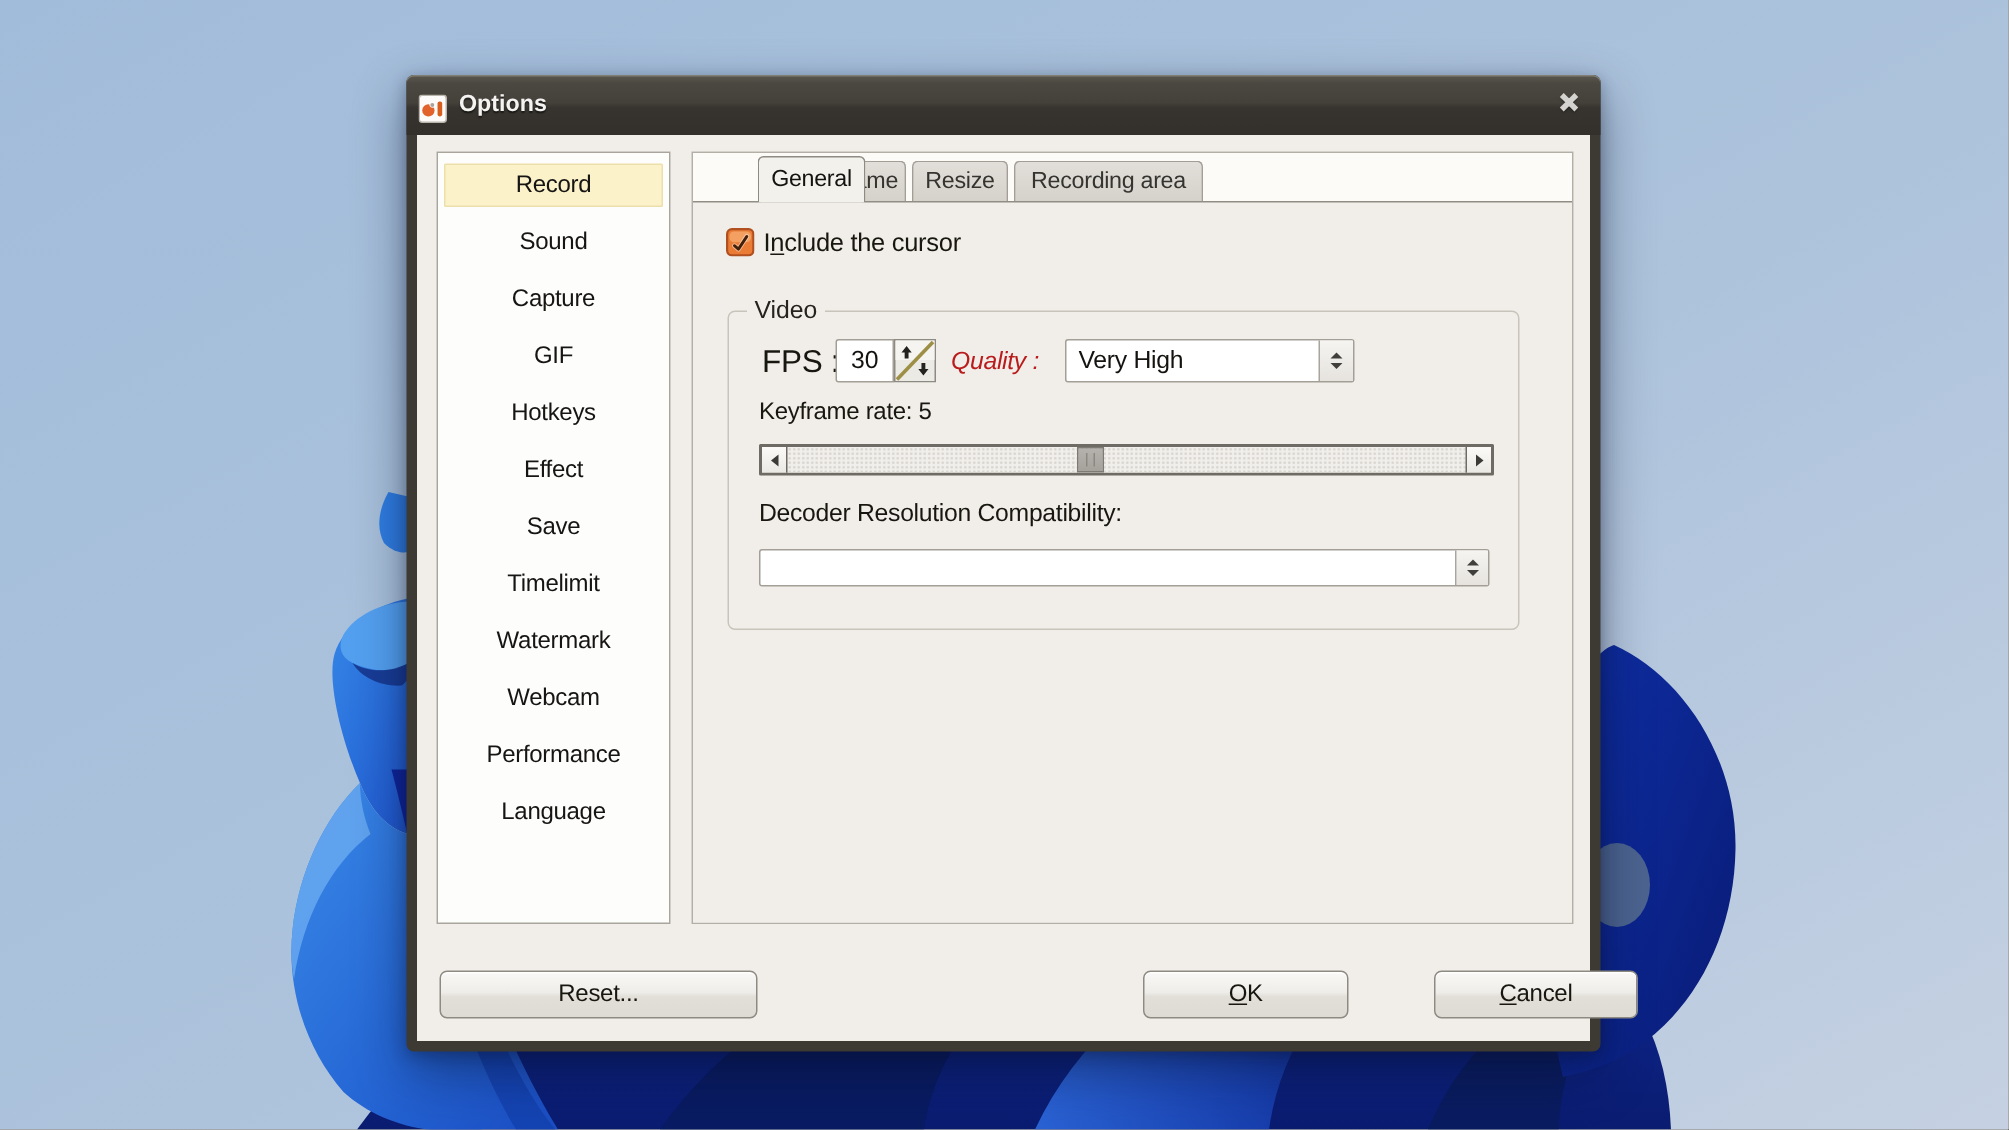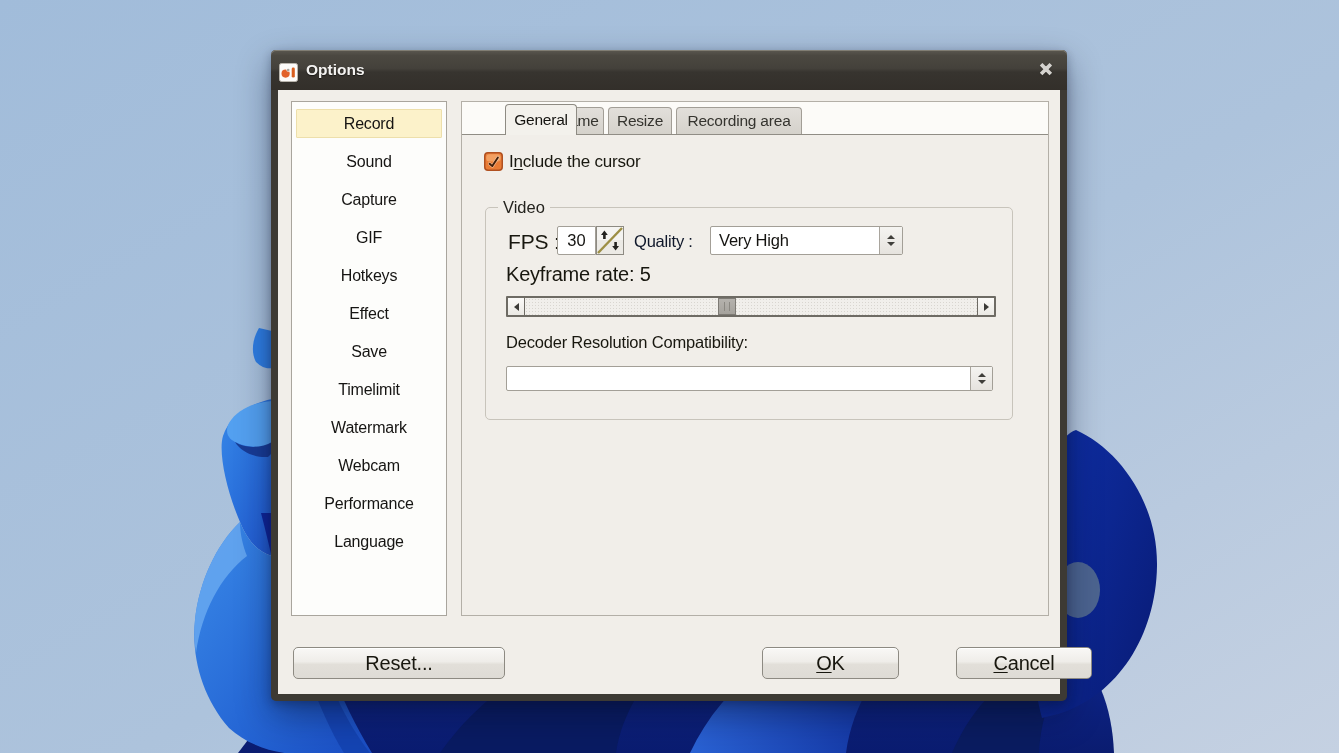--- a/index.html
+++ b/index.html
@@ -98,40 +98,40 @@
   }
 
   .fps-label { position:absolute; left:22px; top:24px; font-size:21px; color:#18170f; line-height:19px; letter-spacing:-0.2px; }
   .fps-field {
     position:absolute; left:71px; top:18px; width:39px; height:29px;
     background:#fff; border:1px solid #a39f97; border-radius:2px 0 0 2px;
     text-align:center; line-height:27px; font-size:16.5px; color:#141310;
   }
   .fps-spin { position:absolute; left:110px; top:18px; width:28px; height:29px; }
 
-  .quality-label { position:absolute; left:148px; top:24px; font-size:16.5px; color:#0f172a; line-height:19px; letter-spacing:-0.2px; }
+  .quality-label { position:absolute; left:148px; top:24px; font-size:16.5px; color:#b91c1c; line-height:19px; letter-spacing:-0.2px;font-style:italic; }
   .combo {
     position:absolute; background:#fff; border:1px solid #a39f97; border-radius:2px;
   }
   .combo .combo-text {
     position:absolute; left:8px; top:0; bottom:0; right:26px;
     font-size:16.5px; color:#141310; display:flex; align-items:center; letter-spacing:-0.2px;
     white-space:nowrap; overflow:hidden;
   }
   .combo .combo-btn {
     position:absolute; top:0; bottom:0; right:0; width:23px;
     background:linear-gradient(#f5f4f1,#e6e3de); border-left:1px solid #a9a59d;
     display:flex; flex-direction:column; align-items:center; justify-content:center; gap:3px;
   }
   .combo-btn .up, .combo-btn .dn { width:0; height:0; border-left:4px solid transparent; border-right:4px solid transparent; }
   .combo-btn .up { border-bottom:4.5px solid #403f3b; }
   .combo-btn .dn { border-top:4.5px solid #403f3b; }
   .quality-combo { left:224px; top:18px; width:193px; height:29px; }
 
-  .keyframe-label { position:absolute; left:20px; top:57px; font-size:20px; color:#18170f; line-height:19px; letter-spacing:-0.2px; }
+  .keyframe-label { position:absolute; left:20px; top:57px; font-size:16px; color:#18170f; line-height:19px; letter-spacing:-0.2px; }
 
   .hslider {
     position:absolute; left:20px; top:88px; width:490px; height:21px;
     border:2px solid #6e6b64; background:#f0eeea; border-radius:1px;
   }
   .hslider .track {
     position:absolute; left:17px; right:17px; top:0; bottom:0;
     background-color:#f1efeb;
     background-image:radial-gradient(circle, #d9d6d0 0.8px, rgba(0,0,0,0) 0.9px);
     background-size:3px 3px;
@@ -158,21 +158,21 @@
   .decoder-combo { left:20px; top:158px; width:487px; height:25px; }
   .decoder-combo .combo-btn { width:22px; }
   .decoder-combo .combo-btn .up { border-bottom-width:4.5px; }
   .decoder-combo .combo-btn .dn { border-top-width:4.5px; }
 
   
   .btn {
     position:absolute; height:32px; top:557px;
     background:linear-gradient(#f9f8f6 0%, #efede9 45%, #e2dfd9 55%, #dedbd5 100%);
     border:1px solid #8d8a82; border-radius:5px;
-    font-size:20px; color:#18170f; text-align:center; line-height:30px; letter-spacing:-0.2px;
+    font-size:16px; color:#18170f; text-align:center; line-height:30px; letter-spacing:-0.2px;
     box-shadow:inset 0 1px 0 #fff;
   }
   .btn u { text-decoration-thickness:1px; text-underline-offset:2px; }
   .btn-reset  { left:15px;  width:212px; }
   .btn-ok     { left:484px; width:137px; }
   .btn-cancel { left:634px; width:136px;margin-left:44px; }
 </style>
 </head>
 <body>
 

